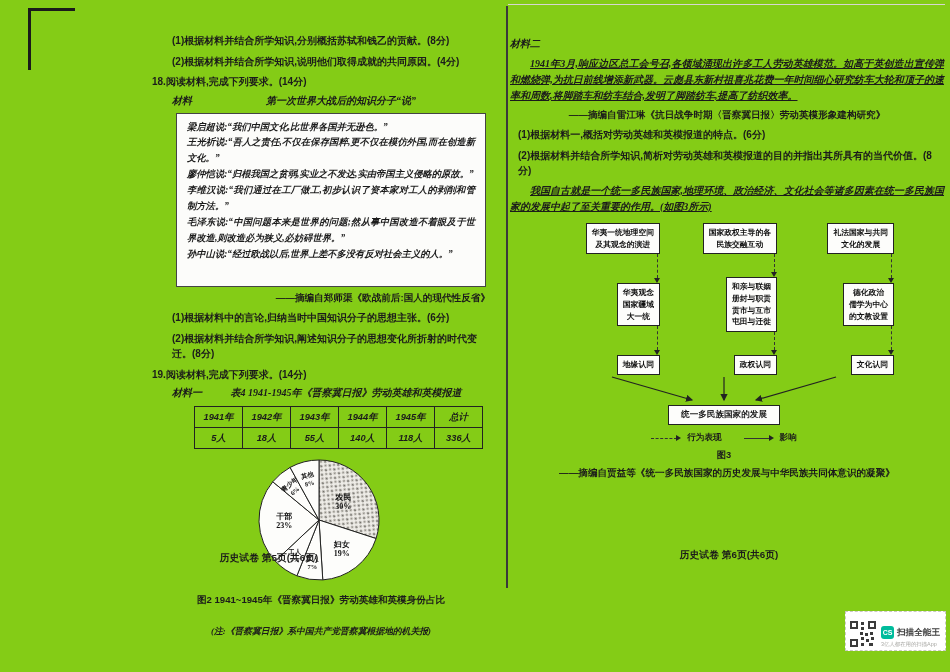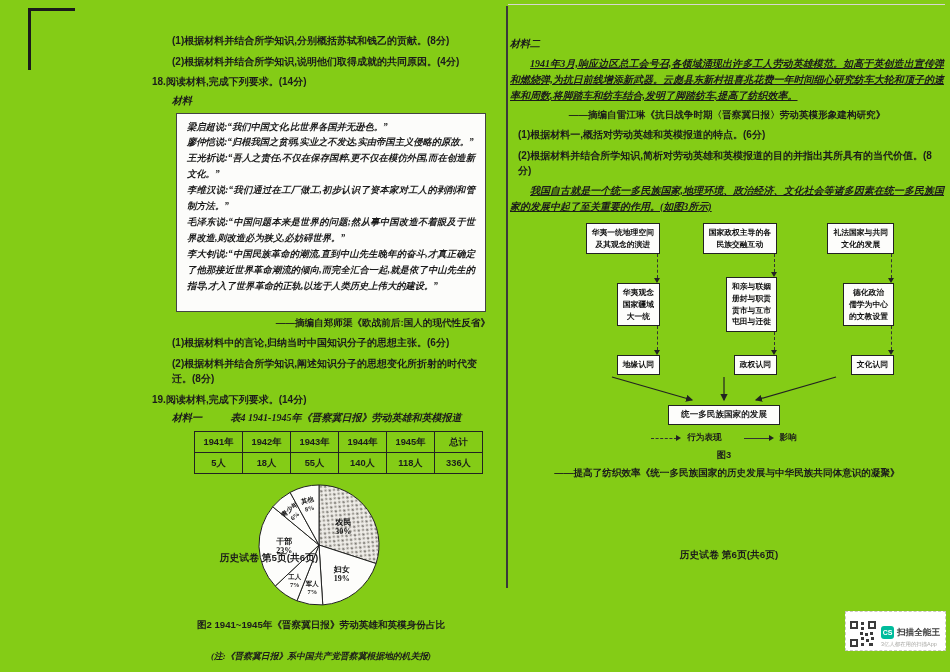--- a/index.html
+++ b/index.html
@@ -18,26 +18,26 @@
   .q{font-family:"Liberation Sans",sans-serif;font-weight:600;font-size:10px;line-height:1.55;}
   .part{padding-left:20px;margin-top:5px;}
   .part-r{padding-left:8px;margin-top:5px;}
   .qnum{margin-top:5px;}
   .kai{font-style:italic;}
 
   .mat-line{display:flex;margin-top:4px;padding-left:20px;}
   .mat-label{font-weight:700;font-style:italic;font-size:10px;flex:0 0 auto;}
   .mat-title{flex:1;text-align:center;font-weight:700;font-style:italic;font-size:10px;}
 
-  .quote-box{margin:5px 0 0 24px;width:288px;border:1px solid #444;padding:6px 10px 16px 10px;background:#fcfcfa;}
+  .quote-box{margin:5px 0 0 24px;width:288px;border:1px solid #444;padding:6px 10px 23px 10px;background:#fcfcfa;}
   .quote-line{font-size:9.3px;line-height:1.72;font-style:italic;font-weight:600;text-align:justify;}
   .source-line{text-align:right;font-weight:700;font-size:9.6px;margin-top:5px;font-family:"Liberation Sans",sans-serif;}
   .source-center{text-align:center;font-weight:700;font-size:9.6px;margin-top:5px;font-family:"Liberation Sans",sans-serif;}
 
-  table.rep{border-collapse:collapse;margin:6px 0 0 42px;}
+  table.rep{border-collapse:collapse;margin:6px 0 0 42px;font-style:italic;}
   table.rep td{border:1px solid #222;width:45px;height:18px;text-align:center;
       font-family:"Liberation Sans",sans-serif;font-weight:600;font-size:9.3px;}
 
   .pie-wrap{margin:4px 0 0 100px;width:134px;}
   .fig-caption{text-align:center;font-weight:700;font-size:9.6px;margin-top:3px;font-family:"Liberation Sans",sans-serif;}
   .fig-note{text-align:center;font-weight:600;font-style:italic;font-size:8.8px;margin-top:19px;}
 
   .para{font-size:10px;font-weight:600;font-style:italic;line-height:1.62;text-align:justify;text-indent:2em;margin-top:4px;text-decoration:underline;}
 
   
@@ -83,29 +83,30 @@
   <div class="divider"></div>
   <div class="topedge-right"></div>
 
   <div id="page-left" class="page-col">
     <div class="q part">(1)根据材料并结合所学知识,分别概括苏轼和钱乙的贡献。(8分)</div>
     <div class="q part">(2)根据材料并结合所学知识,说明他们取得成就的共同原因。(4分)</div>
     <div class="q qnum">18.阅读材料,完成下列要求。(14分)</div>
 
     <div class="mat-line">
       <span class="mat-label">材料</span>
+      <span class="mat-title">第一次世界大战后的知识分子“说”</span>
     </div>
 
     <div class="quote-box">
       <div class="quote-line">梁启超说:“我们中国文化,比世界各国并无逊色。”</div>
+      <div class="quote-line">王光祈说:“吾人之责任,不仅在保存国粹,更不仅在模仿外国,而在创造新文化。”</div>
       <div class="quote-line">廖仲恺说:“归根我国之贫弱,实业之不发达,实由帝国主义侵略的原故。”</div>
-      <div class="quote-line">王光祈说:“吾人之责任,不仅在保存国粹,更不仅在模仿外国,而在创造新文化。”</div>
       <div class="quote-line">李维汉说:“我们通过在工厂做工,初步认识了资本家对工人的剥削和管制方法。”</div>
       <div class="quote-line">毛泽东说:“中国问题本来是世界的问题;然从事中国改造不着眼及于世界改造,则改造必为狭义,必妨碍世界。”</div>
-      <div class="quote-line">李大钊说:“中国民族革命的潮流,直到中山先生晚年的奋斗,才真正确定了他那接近世界革命潮流的倾向,而完全汇合一起,就是依了中山先生的指导,才入了世界革命的正轨,以迄于人类历史上伟大的建设。”</div>
+      <div class="quote-line">孙中山说:“经过欧战以后,世界上差不多没有反对社会主义的人。”</div>
     </div>
 
     <div class="source-line">——摘编自郑师渠《欧战前后:国人的现代性反省》</div>
     <div class="q part">(1)根据材料中的言论,归纳当时中国知识分子的思想主张。(6分)</div>
     <div class="q part">(2)根据材料并结合所学知识,阐述知识分子的思想变化所折射的时代变迁。(8分)</div>
 
     <div class="q qnum">19.阅读材料,完成下列要求。(14分)</div>
     <div class="mat-line">
       <span class="mat-label">材料一</span>
       <span class="mat-title">表4  1941-1945年《晋察冀日报》劳动英雄和英模报道</span>
@@ -240,21 +241,21 @@
       <div class="fc-legend">
         <span><span class="leg-dash"></span><span class="leg-head"></span></span>
         <span>行为表现</span>
         <span style="width:10px;display:inline-block;"></span>
         <span><span class="leg-solid"></span><span class="leg-head"></span></span>
         <span>影响</span>
       </div>
       <div class="fc-caption">图3</div>
     </div>
 
-    <div class="source-center">——提高了纺织效率《统一多民族国家的历史发展与中华民族共同体意识的凝聚》</div>
+    <div class="source-center">——摘编自贾益等《统一多民族国家的历史发展与中华民族共同体意识的凝聚》</div>
   </div>
 
   <div id="footer-left" class="footer">历史试卷  第5页(共6页)</div>
   <div id="footer-right" class="footer">历史试卷  第6页(共6页)</div>
 
   <div class="scan-badge">
     <svg width="28" height="28" viewBox="0 0 28 28">
       <rect width="28" height="28" fill="#fff"></rect>
       <g fill="#3b3b3b">
         <rect x="1" y="1" width="8" height="8"></rect>

